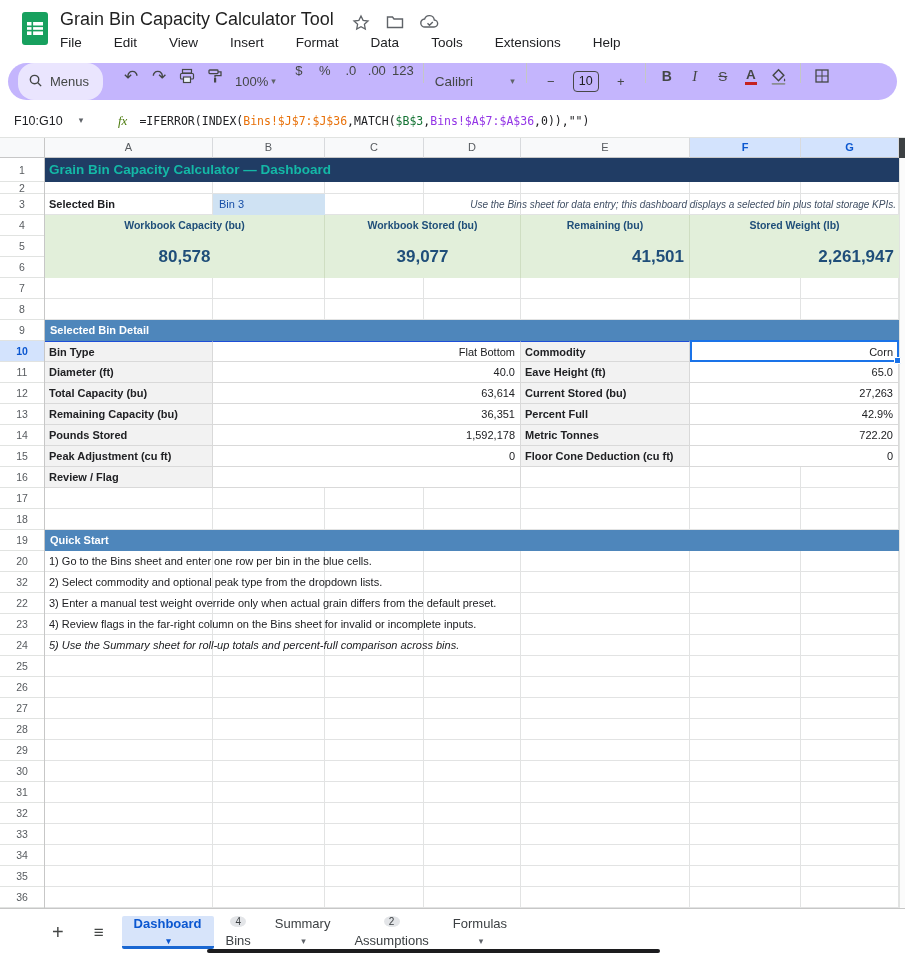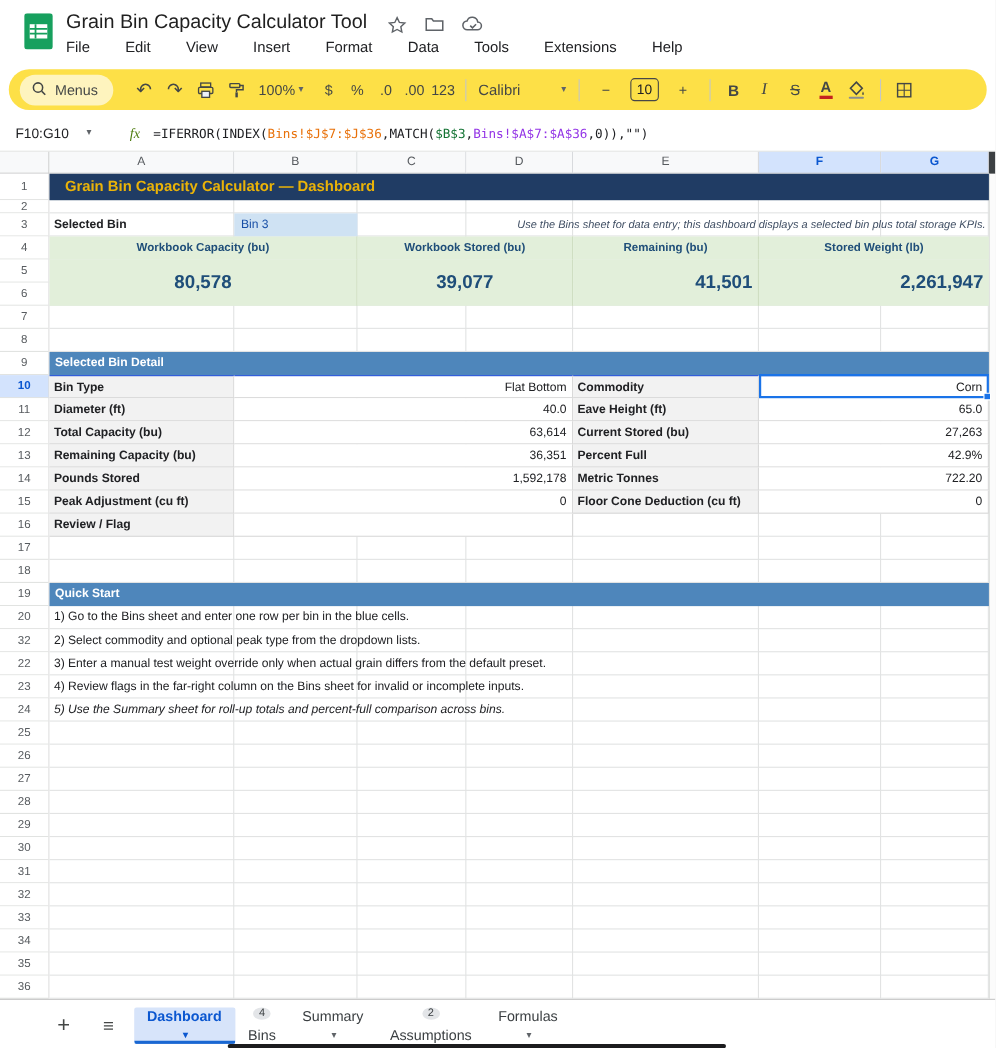--- a/index.html
+++ b/index.html
@@ -9,22 +9,22 @@
   
   .topbar { position:absolute; left:0; top:0; width:905px; height:58px; background:#fff; }
   .logo { position:absolute; left:22px; top:12px; }
   .doc-title { position:absolute; left:60px; top:9px; font-size:18px; color:#1f1f1f; white-space:nowrap; }
   .title-icon { position:absolute; top:14px; width:18px; height:18px; }
   .star-pos { left:352px; } .folder-pos { left:386px; } .cloud-pos { left:420px; }
   .menu-row { position:absolute; left:60px; top:35px; display:flex; gap:32px; }
   .menu-item { font-size:13.5px; color:#202124; cursor:default; }
 
   
-  .toolbar { position:absolute; left:8px; top:63px; width:889px; height:37px; background:#fde047;
-             border-radius:20px; display:flex; align-items:center; padding:0 10px; overflow:hidden; }
+  .toolbar { position:absolute; left:8px; top:63px; width:889px; height:37px; background:#c4b5fd;
+             border-radius:20px; display:flex; padding:0 10px; overflow:hidden; }
   .menus-chip { display:flex; align-items:center; gap:7px; background:rgba(255,255,255,.65);
                 border-radius:16px; padding:5px 14px 5px 10px; margin-right:14px; }
   .menus-chip span { font-size:13px; color:#444746; }
   .tb-btn { width:28px; height:26px; display:flex; align-items:center; justify-content:center;
             color:#444746; font-size:17px; border-radius:4px; }
   .tb-txt { min-width:26px; text-align:center; font-size:13px; color:#444746; padding:0 2px; }
   .zoom { display:flex; align-items:center; gap:3px; margin:0 10px 0 6px; font-size:13px; color:#444746; }
   .caret { font-size:9px; color:#5f6368; line-height:1; }
   .sep { width:1px; height:20px; background:#c4c7c5; margin:0 7px; flex:0 0 1px; }
   .font-name { display:flex; align-items:center; justify-content:space-between; width:80px; margin:0 4px;
@@ -59,22 +59,22 @@
   .row-hdr.sel { background:#d3e3fd; color:#0b57d0; font-weight:bold; }
   .scroll-strip { position:absolute; left:899px; top:158px; width:6px; height:750px; background:#fbfbfb; border-left:1px solid #e1e3e1; }
   .grid-bottom-line { position:absolute; left:0; top:908px; width:905px; height:1px; background:#c7c7c7; }
 
   
   .sheet-body { position:absolute; left:45px; top:158px; width:854px; height:750px; background:#fff; }
   .gl-v { position:absolute; top:0; width:1px; height:750px; background:#e2e3e3; z-index:0; }
   .gl-h { position:absolute; left:0; width:854px; height:1px; background:#e2e3e3; z-index:0; }
   .ov { position:absolute; z-index:2; font-size:11px; color:#202124; }
 
-  .banner-title { left:0; top:0; width:854px; height:24px; background:#203c64; color:#eab308;
-                  font-weight:bold; font-size:13.5px; line-height:24px; padding-left:14px; }
+  .banner-title { left:0; top:0; width:854px; height:24px; background:#203c64; color:#14b8a6;
+                  font-weight:bold; font-size:13.5px; line-height:24px; padding-left:4px; }
   .sb-label { left:0; top:36px; width:168px; height:21px; line-height:21px; font-weight:bold; padding-left:4px; }
   .sb-value { left:168px; top:36px; width:112px; height:21px; line-height:21px; background:#cfe2f3;
               color:#174ea6; padding-left:6px; }
   .sb-note  { left:280px; top:36px; width:571px; height:21px; line-height:21px; text-align:right;
               font-style:italic; font-size:10px; color:#3f4e63; }
 
   .kpi-h, .kpi-v { background:#e2efda; color:#1f4e79; font-weight:bold; }
   .kpi-h { top:57px; height:21px; line-height:21px; text-align:center; font-size:10.5px; border-right:1px solid #cfdec2; }
   .kpi-v { top:78px; height:42px; line-height:42px; text-align:center; font-size:17px; border-right:1px solid #cfdec2; }
   .kc0 { left:0; width:280px; } .kc1 { left:280px; width:196px; }

